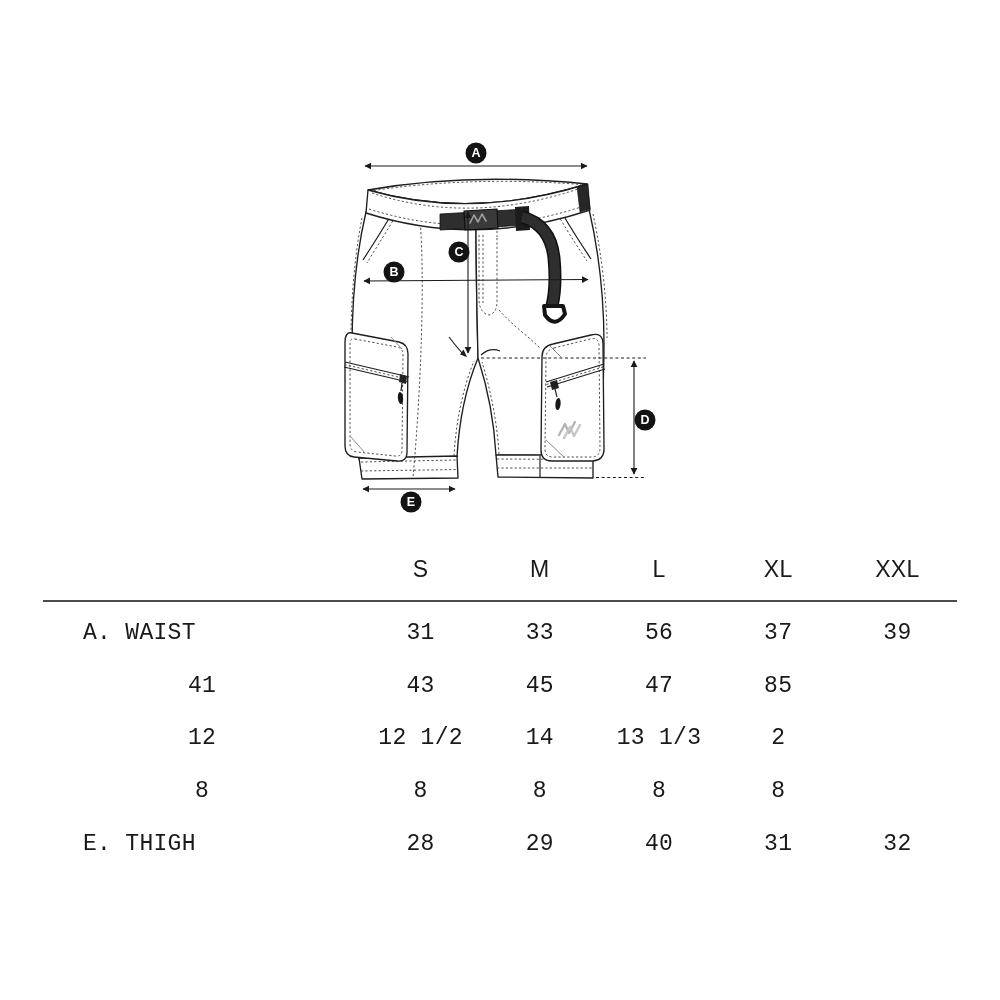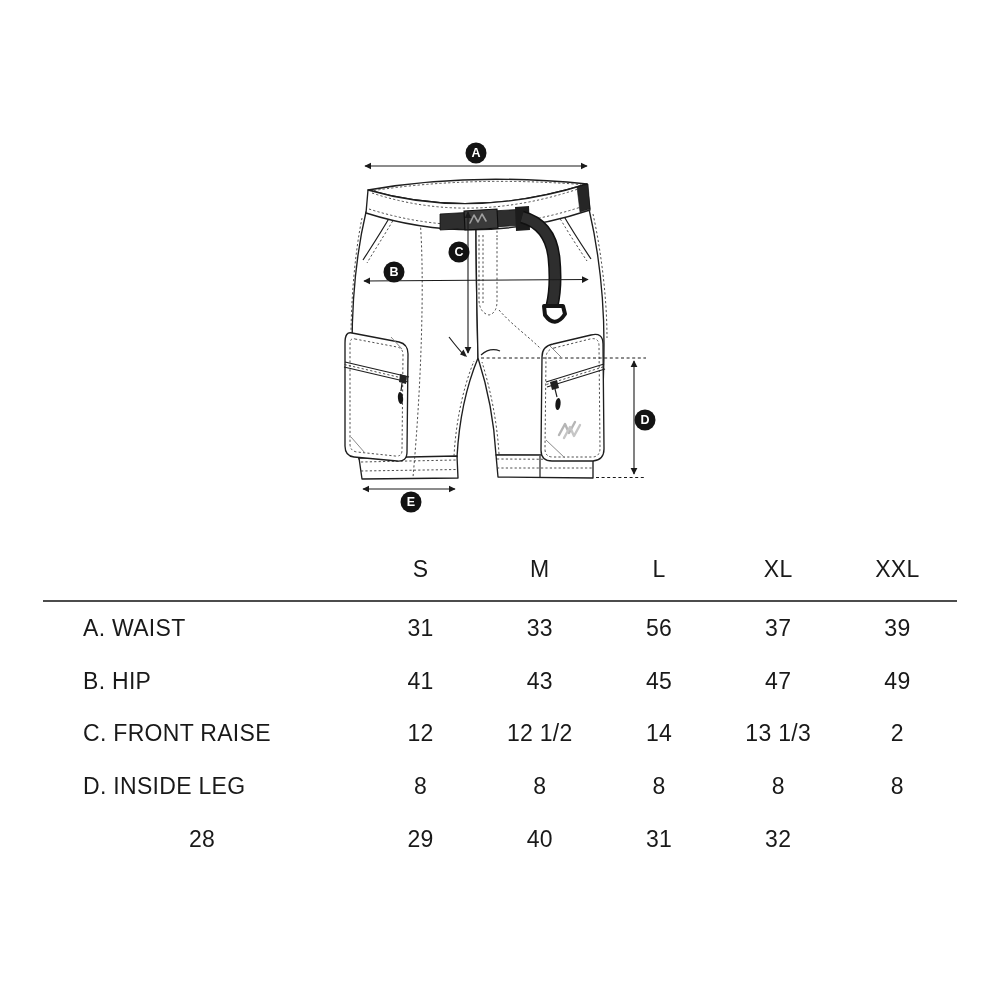--- a/index.html
+++ b/index.html
@@ -5,21 +5,21 @@
   html,body{margin:0;padding:0;background:#ffffff;}
   .page{
     position:relative;width:1000px;height:1000px;background:#ffffff;overflow:hidden;
     font-family:"Liberation Sans", sans-serif;color:#1a1a1a;
   }
   .diagram-svg{position:absolute;left:0;top:0;width:1000px;height:1000px;}
   .size-table{position:absolute;left:43px;top:545px;width:914px;}
   .thead,.trow{display:grid;grid-template-columns:318px repeat(5,1fr);align-items:center;}
   .thead{height:55px;align-items:start;padding-top:12px;box-sizing:border-box;}
   .divider{height:2px;background:#4c4c4c;}
-  .tbody{}
+  .tbody{padding-top:5px;font-family:Liberation Mono, monospace;}
   .trow{height:52.8px;}
   .cell{font-size:23px;letter-spacing:0.3px;text-align:center;color:#191919;line-height:1.1;}
   .cell.label{text-align:left;padding-left:40px;}
   .badge-text{font-family:"Liberation Sans",sans-serif;font-weight:bold;font-size:12.5px;fill:#ffffff;text-anchor:middle;}
   svg .ink{stroke:#1e1e1e;fill:none;stroke-width:1.2;}
   svg .stitch{stroke:#3a3a3a;fill:none;stroke-width:0.9;stroke-dasharray:2.2 2.2;}
   svg .panel{fill:#ffffff;stroke:#1e1e1e;stroke-width:1.35;stroke-linejoin:round;}
   svg .dim{stroke:#1a1a1a;stroke-width:1.1;fill:none;}
   svg .dimdash{stroke:#1a1a1a;stroke-width:1;fill:none;stroke-dasharray:3 2.6;}
 </style>
@@ -164,47 +164,45 @@
       <div class="trow">
         <div class="cell label">A. WAIST</div>
         <div class="cell">31</div>
         <div class="cell">33</div>
         <div class="cell">56</div>
         <div class="cell">37</div>
         <div class="cell">39</div>
       </div>
 
       <div class="trow">
-        <div class="cell label">B. HIP</div>
         <div class="cell">41</div>
         <div class="cell">43</div>
         <div class="cell">45</div>
         <div class="cell">47</div>
-        <div class="cell">49</div>
-      </div>
-
-      <div class="trow">
-        <div class="cell label">C. FRONT RAISE</div>
+        <div class="cell">85</div>
+      </div>
+
+      <div class="trow">
         <div class="cell">12</div>
         <div class="cell">12 1/2</div>
         <div class="cell">14</div>
         <div class="cell">13 1/3</div>
         <div class="cell">2</div>
       </div>
 
       <div class="trow">
-        <div class="cell label">D. INSIDE LEG</div>
-        <div class="cell">8</div>
-        <div class="cell">8</div>
-        <div class="cell">8</div>
-        <div class="cell">8</div>
-        <div class="cell">8</div>
-      </div>
-
-      <div class="trow">
+        <div class="cell">8</div>
+        <div class="cell">8</div>
+        <div class="cell">8</div>
+        <div class="cell">8</div>
+        <div class="cell">8</div>
+      </div>
+
+      <div class="trow">
+        <div class="cell label">E. THIGH</div>
         <div class="cell">28</div>
         <div class="cell">29</div>
         <div class="cell">40</div>
         <div class="cell">31</div>
         <div class="cell">32</div>
       </div>
 
     </div>
   </div>
 </div>

